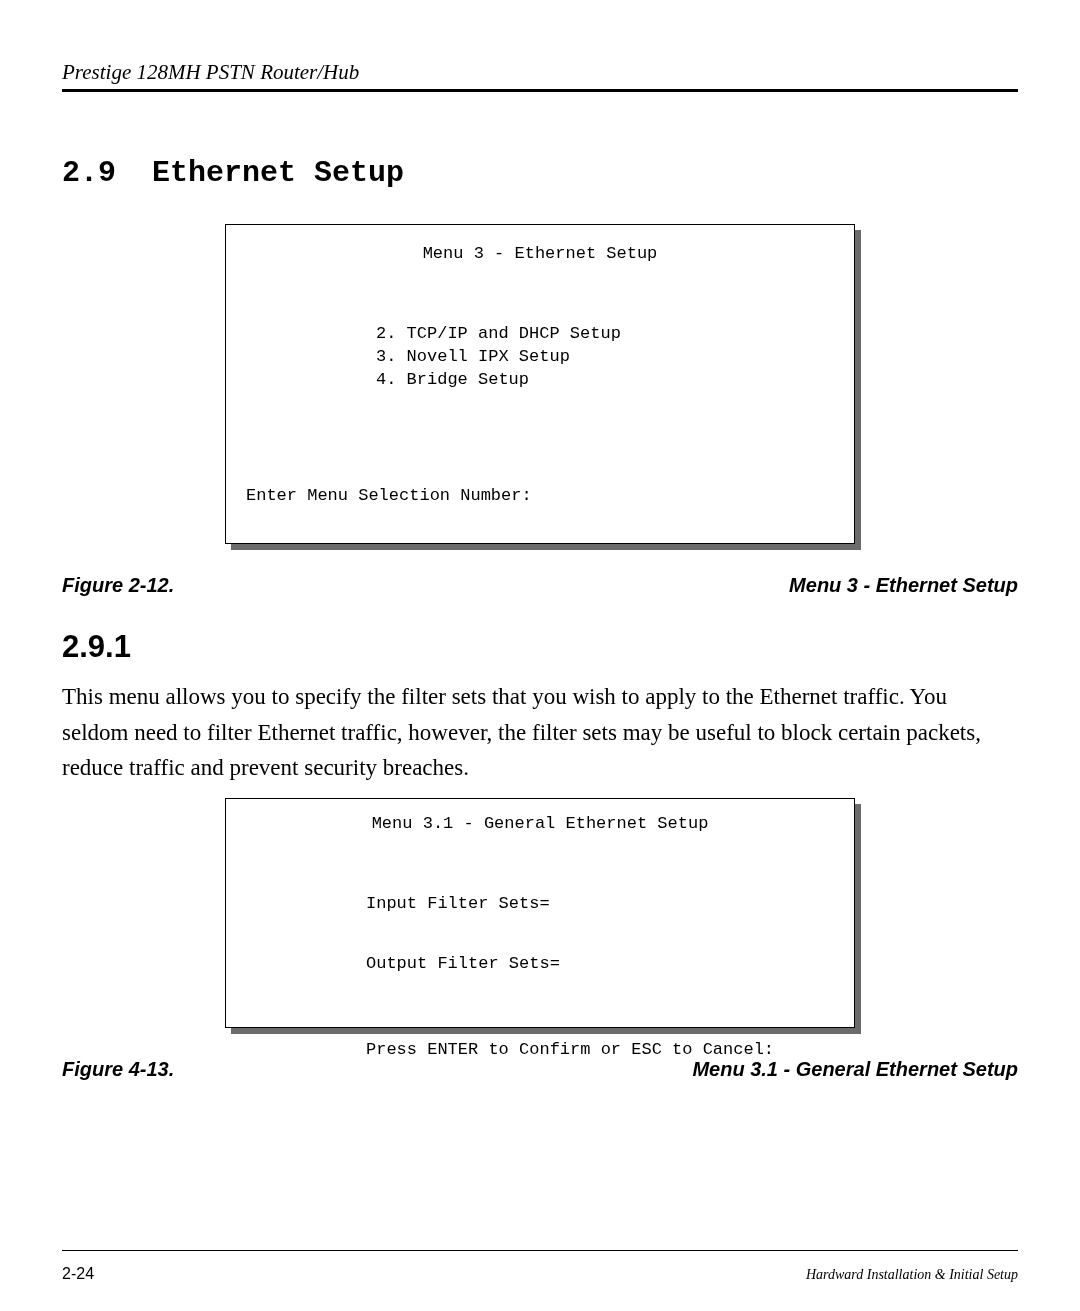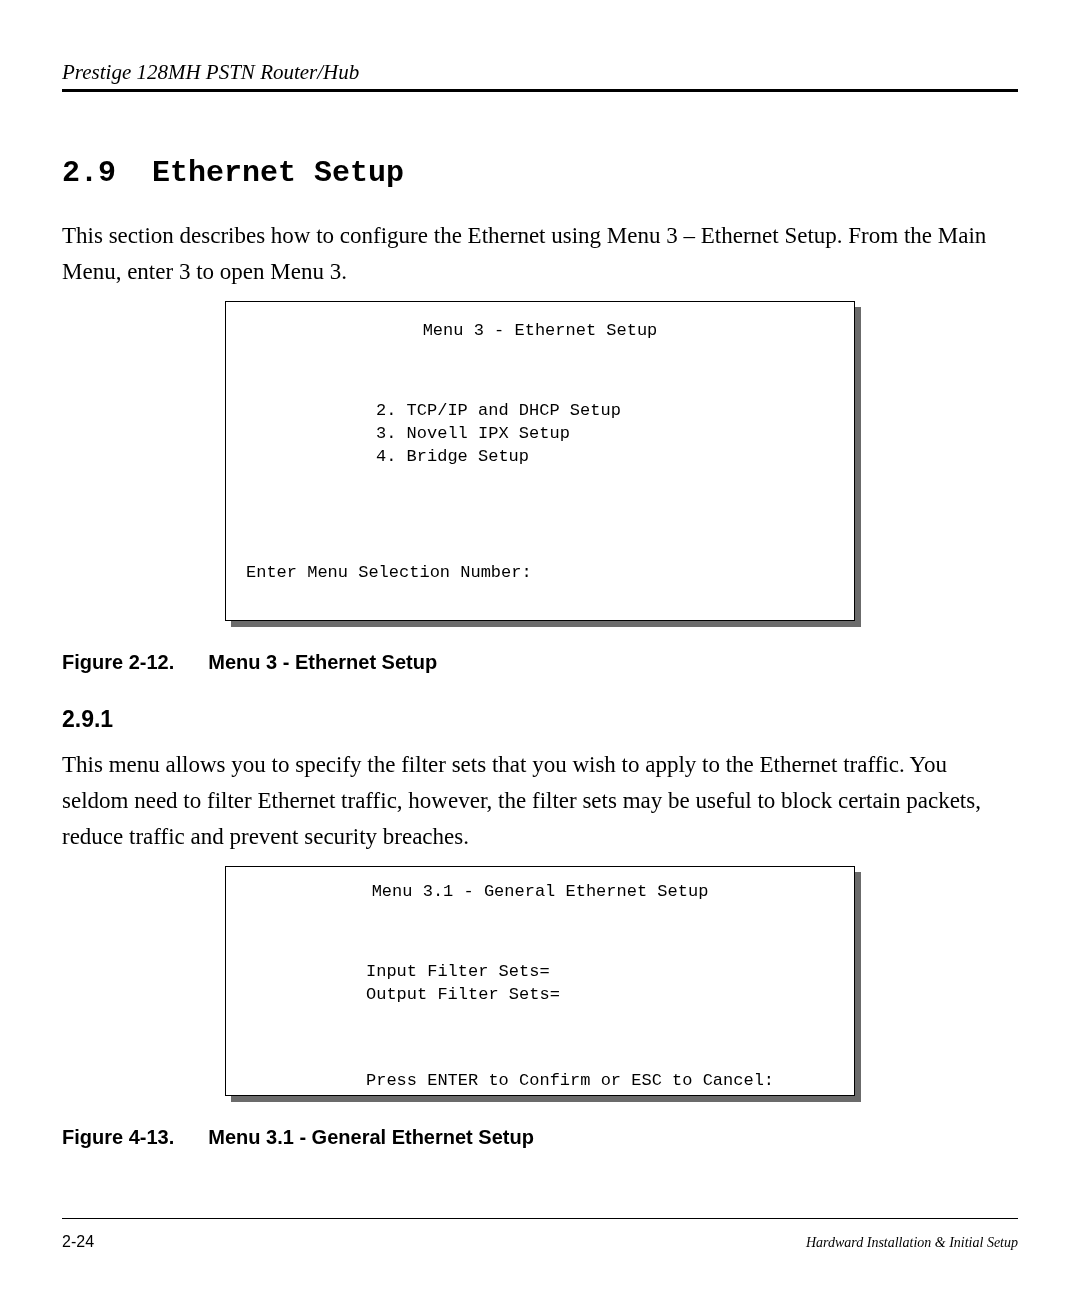--- a/index.html
+++ b/index.html
@@ -5,21 +5,21 @@
   html, body {
     margin: 0;
     padding: 0;
     background: #ffffff;
     color: #000;
   }
   .page {
     width: 1080px;
     height: 1311px;
     box-sizing: border-box;
-    padding: 60px 62px 60px 62px;
+    padding: 60px 62px 28px 62px;
     display: flex;
     flex-direction: column;
     position: relative;
   }
   .running-head {
     font-family: "Times New Roman", Times, serif;
     font-style: italic;
     font-size: 21px;
     padding-bottom: 4px;
   }
@@ -38,21 +38,21 @@
     font-family: Liberation Mono, monospace;
     font-weight: bold;
     font-size: 30px;
     display: flex;
     gap: 36px;
     margin: 24px 0 28px 0;
   }
   .sub-heading {
     font-family: Arial, Helvetica, sans-serif;
     font-weight: bold;
-    font-size: 23px;
+    font-size: 31px;
     display: flex;
     gap: 14px;
     margin: 26px 0 14px 0;
   }
   .body-text {
     font-family: "Times New Roman", Times, serif;
     font-size: 23px;
     line-height: 1.55;
     margin: 0 0 6px 0;
   }
@@ -96,22 +96,22 @@
     height: 230px;
     padding: 14px 20px 18px 20px;
   }
   .fig-caption {
     font-family: Arial, Helvetica, sans-serif;
     font-weight: bold;
     font-size: 20px;
     text-align: center;
     margin: 30px 0 6px 0;
     display: flex;
-    justify-content: flex-start;
-    gap: 34px;
+    justify-content: space-between;
+    font-style: italic;
   }
   .footer-row {
     display: flex;
     justify-content: space-between;
     align-items: baseline;
     margin-top: 14px;
   }
   .page-num {
     font-family: Liberation Sans, sans-serif;
     font-size: 16px;
@@ -132,21 +132,20 @@
   <div class="running-head">Prestige 128MH  PSTN Router/Hub</div>
   <div class="rule-thick"></div>
 
   <div class="spacer-40"></div>
 
   <div class="section-heading">
     <span>2.9</span>
     <span>Ethernet Setup</span>
   </div>
 
-  <p class="body-text">This section describes how to configure the Ethernet using Menu 3 – Ethernet Setup.  From the Main Menu, enter 3 to open Menu 3.</p>
 
   <div class="term-box-wrap">
     <div class="term-shadow">
       <div class="term-box big"><div style="text-align:center;">Menu 3 - Ethernet Setup</div>
 <div style="height:34px;"></div><div style="padding-left:130px;">2. TCP/IP and DHCP Setup</div><div style="padding-left:130px;">3. Novell IPX Setup</div><div style="padding-left:130px;">4. Bridge Setup</div>
 <div style="height:70px;"></div><div style="text-align:left;">Enter Menu Selection Number:</div></div>
     </div>
   </div>
 
   <div class="fig-caption">
@@ -156,21 +155,21 @@
 
   <div class="sub-heading">
     <span>2.9.1</span>
   </div>
 
   <p class="body-text">This menu allows you to specify the filter sets that you wish to apply to the Ethernet traffic.  You seldom need to filter Ethernet traffic, however, the filter sets may be useful to block certain packets, reduce traffic and prevent security breaches.</p>
 
   <div class="term-box-wrap">
     <div class="term-shadow">
       <div class="term-box small"><div style="text-align:center;">Menu 3.1 - General Ethernet Setup</div>
-<div style="height:34px;"></div><div style="padding-left:120px;">Input Filter Sets=</div><div style="padding-left:120px;">Output Filter Sets=</div>
+<div style="height:34px;"></div><div style="padding-left:120px;">Input Filter Sets=</div><div style="padding-left:120px;margin-top:37px;">Output Filter Sets=</div>
 <div style="height:40px;"></div><div style="padding-left:120px;">Press ENTER to Confirm or ESC to Cancel:</div></div>
     </div>
   </div>
 
   <div class="fig-caption">
     <span>Figure 4-13.</span>
     <span>Menu 3.1 - General Ethernet Setup</span>
   </div>
 
   <div class="flex-grow"></div>

